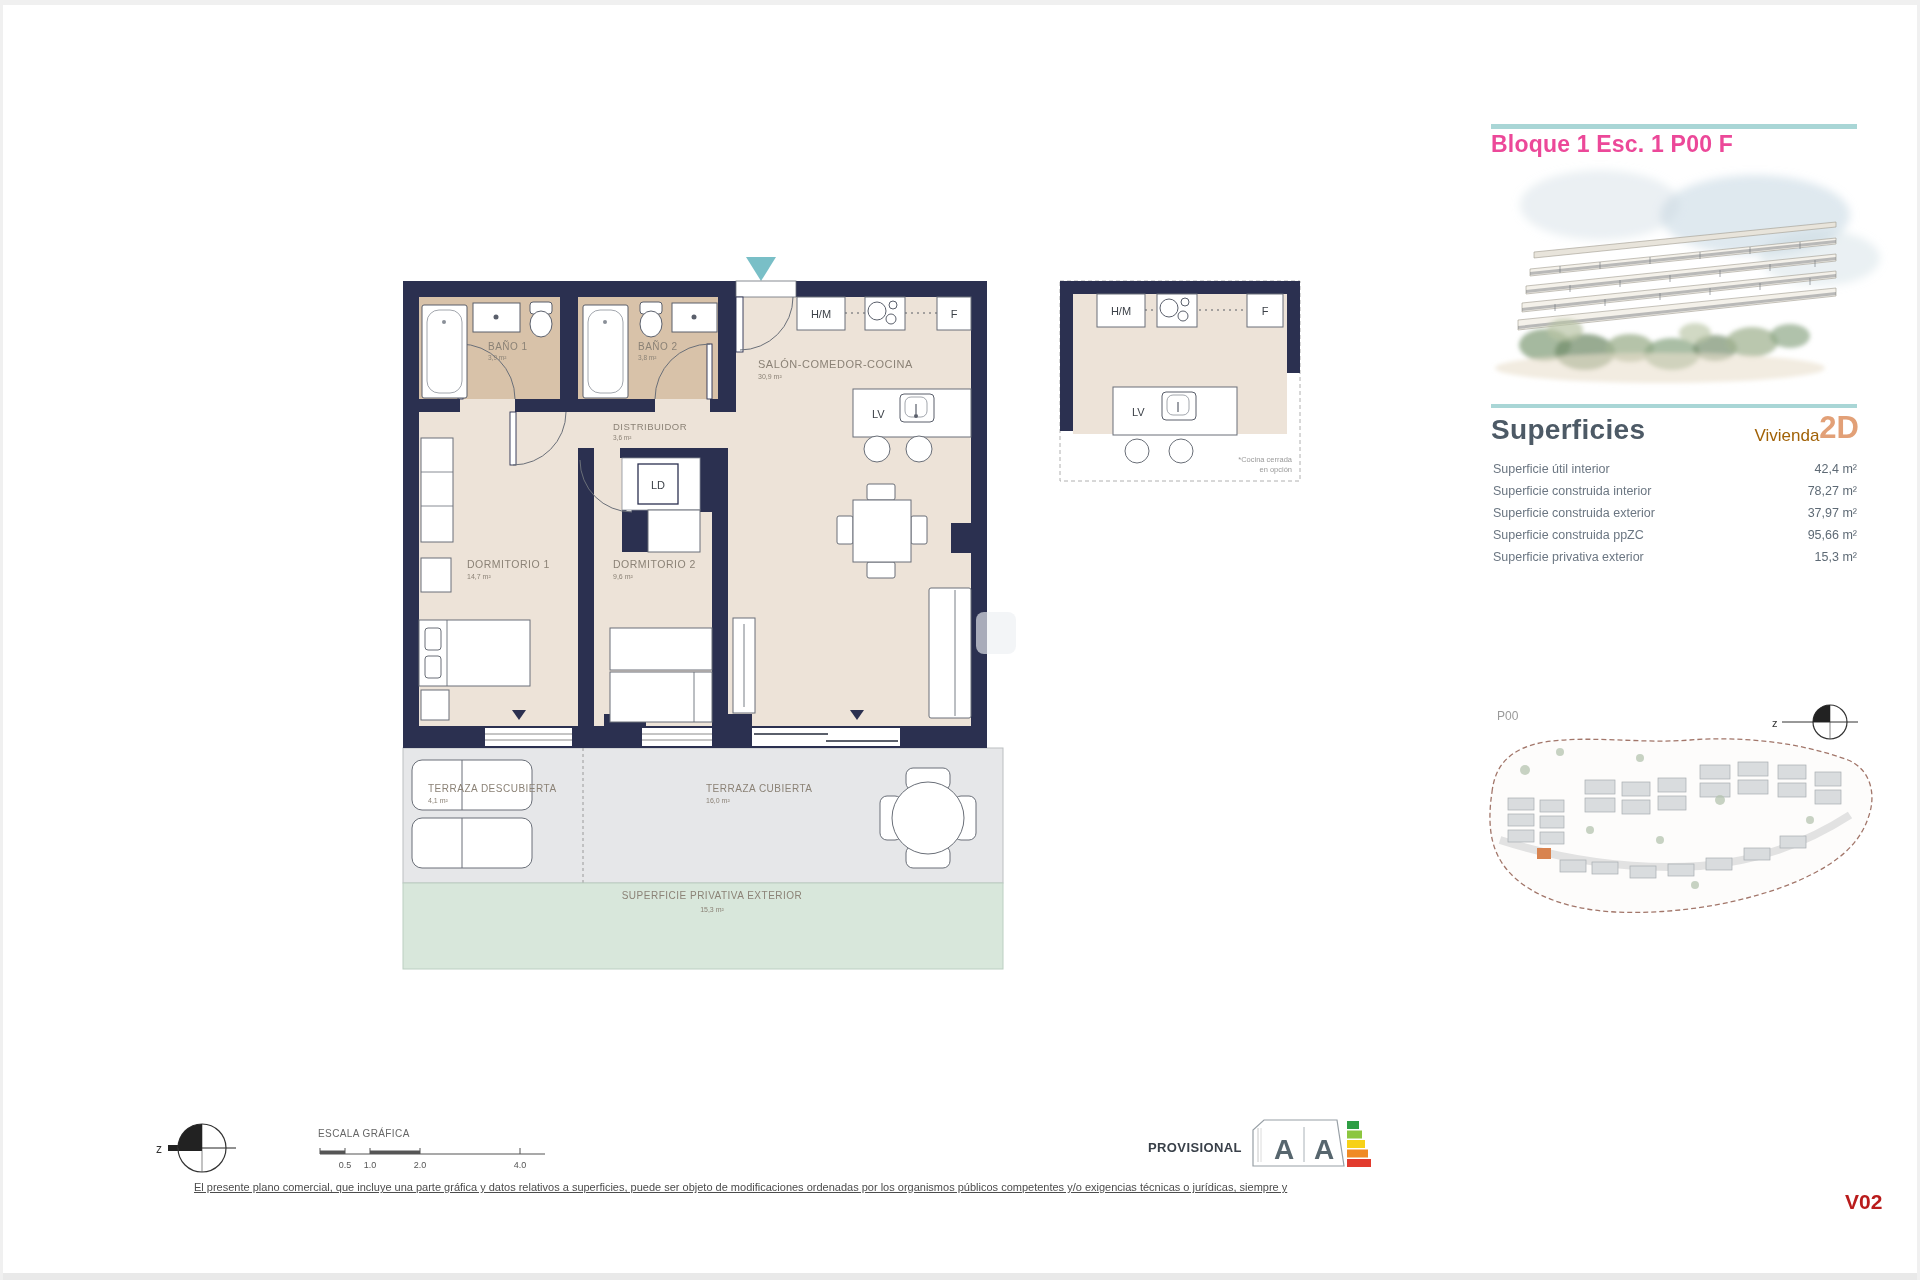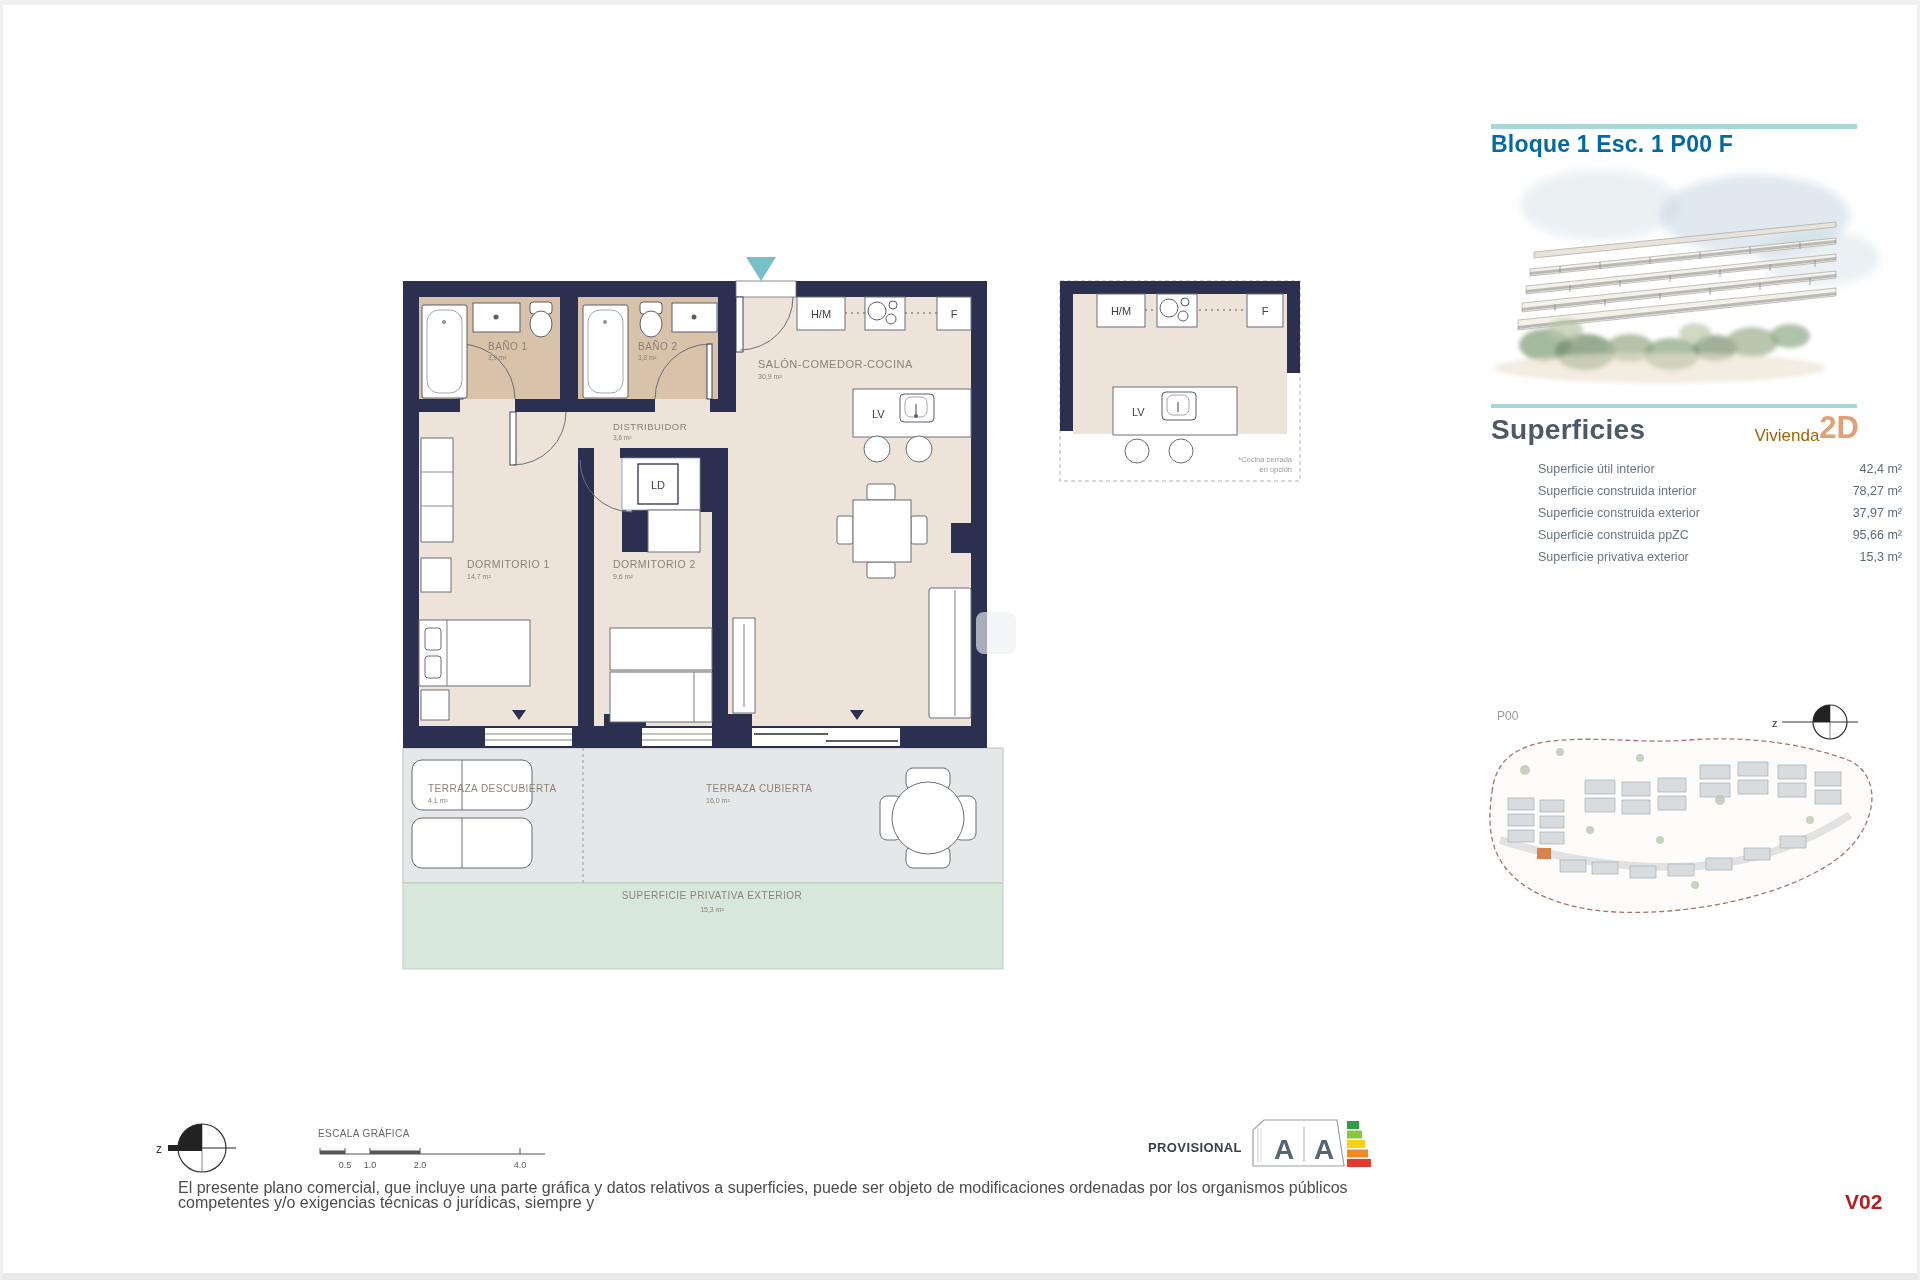--- a/index.html
+++ b/index.html
@@ -1,28 +1,28 @@
 <!DOCTYPE html>
 <html><head>
 <meta charset="utf-8">
 <style>
   html,body{margin:0;padding:0;background:#fff;}
   .page{position:relative;width:1920px;height:1280px;background:#ffffff;overflow:hidden;
         font-family:"Liberation Sans","DejaVu Sans",sans-serif;color:#5b6670;}
   .edge{position:absolute;background:#f0f0f0;}
   .accent-line{position:absolute;background:#a9d6d6;}
-  .hdr-title{position:absolute;left:1491px;top:131px;font-size:23px;font-weight:bold;color:#0369a1;letter-spacing:.2px;}
+  .hdr-title{position:absolute;left:1491px;top:131px;font-size:23px;font-weight:bold;color:#ec4899;letter-spacing:.2px;}
   .sup-head{position:absolute;left:1491px;top:410px;width:368px;display:flex;align-items:flex-end;}
   .sup-title{font-size:28px;font-weight:bold;color:#4d5a66;letter-spacing:.3px;}
   .sup-viv{margin-left:auto;font-size:17px;color:#a16207;}
   .sup-type{font-size:31px;font-weight:bold;color:#e2a077;}
-  .sup-table{position:absolute;left:1493px;top:458px;width:364px;margin-left:45px;}
+  .sup-table{position:absolute;left:1493px;top:458px;width:364px;}
   .sup-row{display:flex;justify-content:space-between;font-size:12.5px;color:#6b7682;height:22px;line-height:22px;}
   .sup-row .v{color:#5e6a75;}
-  .disclaimer{position:absolute;left:178px;top:1180px;width:1245px;font-size:16px;line-height:15px;color:#4c4c4c;}
+  .disclaimer{position:absolute;left:194px;top:1180px;width:1245px;font-size:11px;line-height:15px;color:#4c4c4c;text-decoration:underline;}
   .escala{position:absolute;left:318px;top:1128px;font-size:10px;color:#666;letter-spacing:.4px;}
   .provisional{position:absolute;left:1148px;top:1140px;font-size:13px;font-weight:bold;color:#394049;letter-spacing:.4px;text-align:right;}
   .version{position:absolute;left:1845px;top:1190px;font-size:21px;font-weight:bold;color:#b91c1c;}
   .watermark-blob{position:absolute;left:976px;top:612px;width:40px;height:42px;background:#edf0f2;border-radius:8px;opacity:.65;}
   svg{position:absolute;left:0;top:0;}
   svg text{font-family:"Liberation Sans","DejaVu Sans",sans-serif;}
   .lbl{fill:#8b8276;letter-spacing:.5px;}
   .area{fill:#8b8276;}
   .fixture{fill:#ffffff;stroke:#5a5f6b;stroke-width:1;}
   .furn{fill:#ffffff;stroke:#6a6f78;stroke-width:1;}

